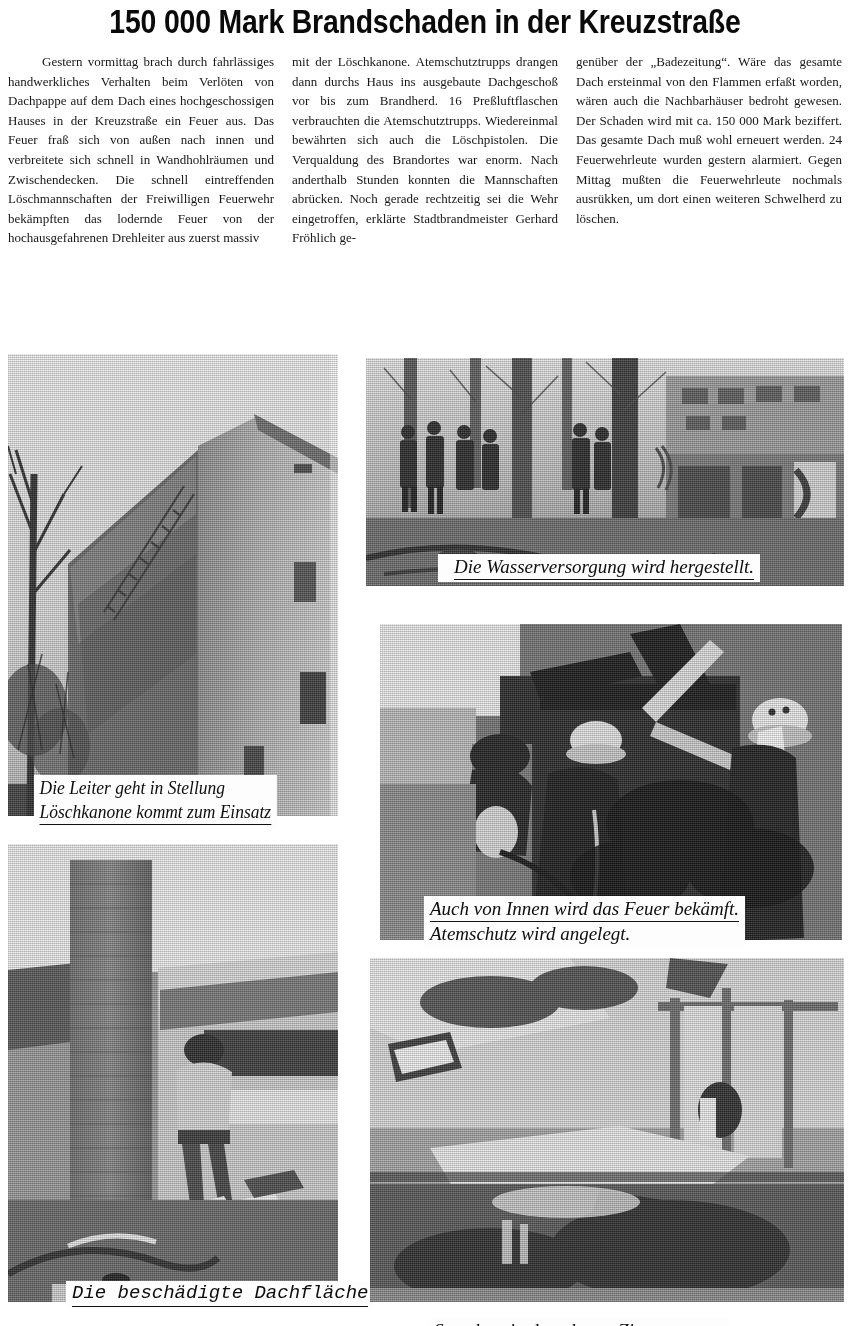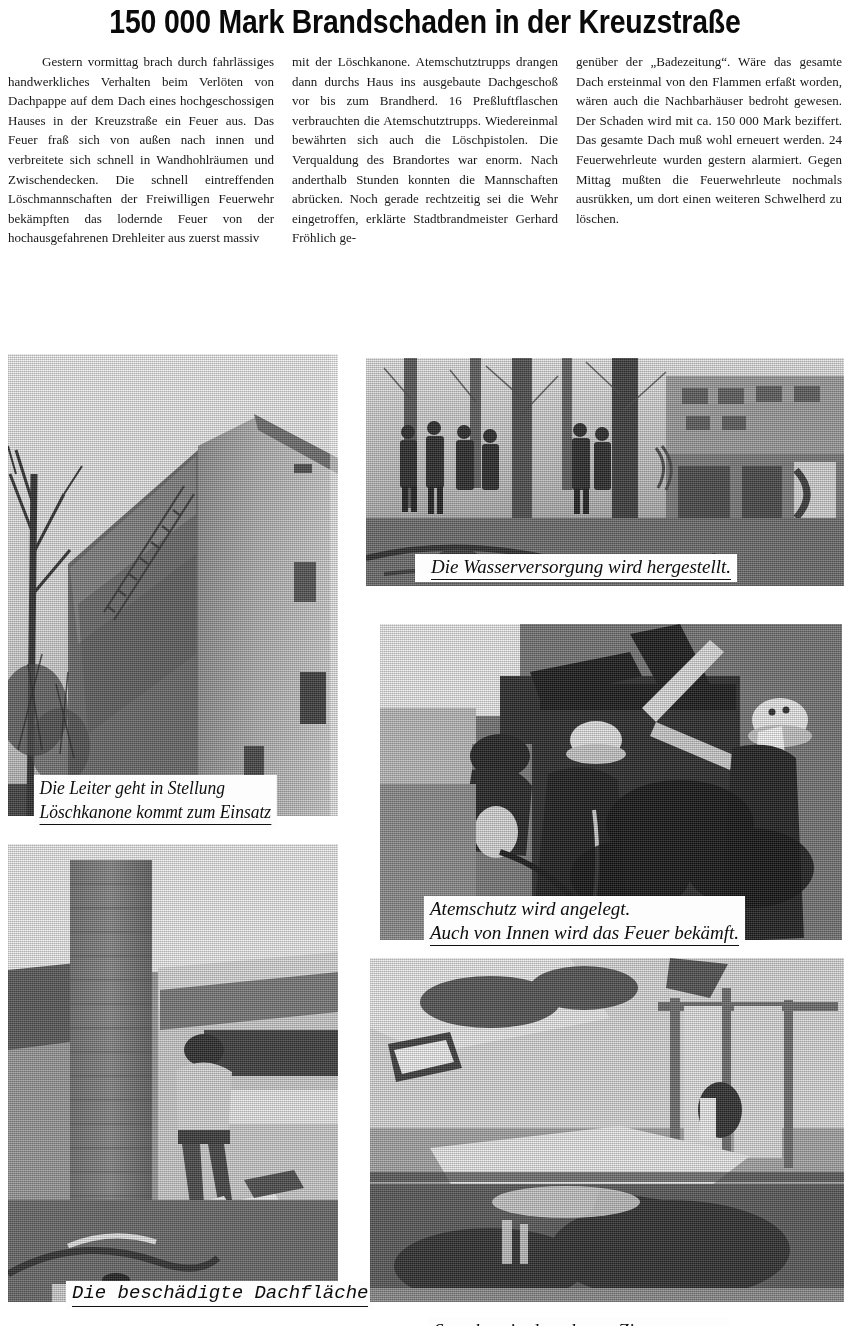--- a/index.html
+++ b/index.html
@@ -280,21 +280,21 @@
       </g>
 
       <rect x="0" y="160" width="478" height="68" fill="#6e6e6e"></rect>
       <path d="M0 200 q90 -22 190 2 q80 18 160 -4" stroke="#2d2d2d" stroke-width="6" fill="none"></path>
       <path d="M18 216 q120 -14 230 6" stroke="#3a3a3a" stroke-width="4" fill="none"></path>
       <ellipse cx="92" cy="198" rx="20" ry="7" fill="#3a3a3a"></ellipse>
     </svg>
     <div class="tex"></div>
   </div>
 
-  <div class="caption" style="left:415px; top:206px;padding-left:16px;">
+  <div class="caption" style="left:438px; top:206px;padding-left:16px;">
     <span class="line">Die Wasserversorgung wird hergestellt.</span>
   </div>
 
   <div class="photo" style="left:380px; top:276px; width:462px; height:316px;">
     <svg class="grain" viewBox="0 0 462 316" preserveAspectRatio="none">
       <rect x="0" y="0" width="462" height="316" fill="#767676"></rect>
 
       <rect x="0" y="0" width="140" height="92" fill="#efefef"></rect>
       <rect x="0" y="84" width="96" height="80" fill="#bdbdbd"></rect>
 
@@ -335,22 +335,22 @@
         <ellipse cx="300" cy="200" rx="74" ry="44"></ellipse>
         <ellipse cx="250" cy="252" rx="60" ry="36"></ellipse>
         <ellipse cx="370" cy="244" rx="64" ry="40"></ellipse>
       </g>
       <rect x="0" y="160" width="96" height="156" fill="#8e8e8e"></rect>
     </svg>
     <div class="tex"></div>
   </div>
 
   <div class="caption" style="left:424px; top:548px;">
+    <span class="line">Auch von Innen wird das Feuer bekämft.</span>
     <span class="line nobar center-text">Atemschutz wird angelegt.</span>
-    <span class="line">Auch von Innen wird das Feuer bekämft.</span>
   </div>
 
   <div class="photo" style="left:8px; top:496px; width:330px; height:458px;">
     <svg class="grain" viewBox="0 0 330 458" preserveAspectRatio="none">
       <defs>
         <linearGradient id="brickG" x1="0" y1="0" x2="1" y2="0">
           <stop offset="0%" stop-color="#6f6f6f"></stop>
           <stop offset="50%" stop-color="#8a8a8a"></stop>
           <stop offset="100%" stop-color="#5f5f5f"></stop>
         </linearGradient>

